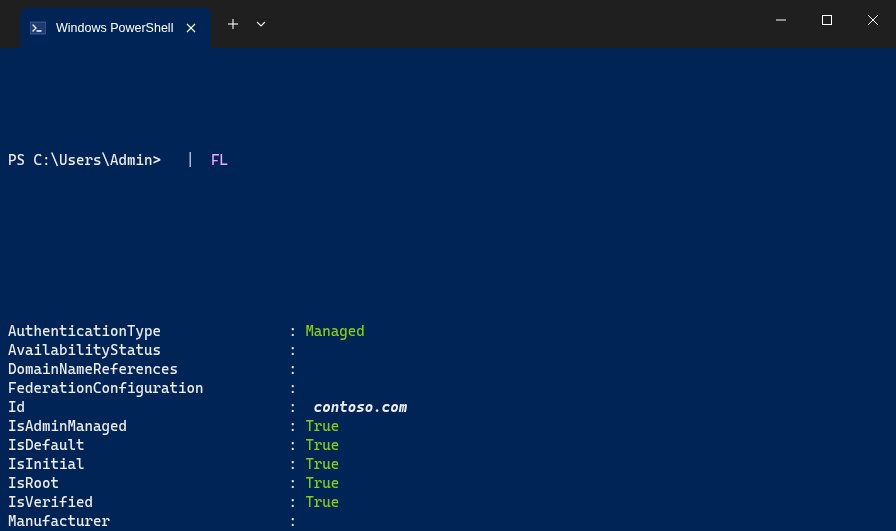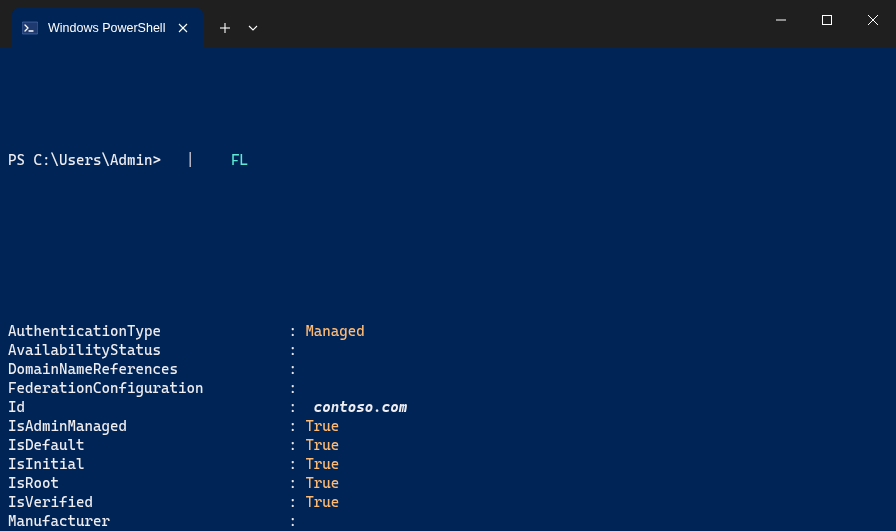--- a/index.html
+++ b/index.html
@@ -19,23 +19,22 @@
     }
     .title-bar {
       height: 48px;
       background: #1f1f1f;
       display: flex;
       align-items: flex-start;
       user-select: none;
     }
     .tab-region {
       display: flex;
-      align-items: center;
       height: 48px;
-      padding-left: 12px;
+      padding-left: 20px;
     }
     .tab {
       background: #012456;
       height: 40px;
       margin-top: 8px;
       border-radius: 6px 6px 0 0;
       display: flex;
       align-items: center;
       padding: 0 12px 0 10px;
       gap: 10px;
@@ -120,34 +119,34 @@
     .blank-line {
       height: 19px;
     }
     .prompt-line {
       display: flex;
       gap: 8px;
     }
     .prompt-prefix { color: #eeedf0; }
     .cmd-primary { color: #f6e675; }
     .cmd-pipe { color: #b6b6c7; }
-    .cmd-secondary { color: #5eead4; margin-left: 20px; }
+    .cmd-secondary { color: #f0abfc; }
     .output-line {
       display: flex;
     }
     .prop-key {
       color: #eeedf0;
       display: inline-block;
     }
     .prop-sep {
       color: #eeedf0;
       display: inline-block;
     }
     .prop-val {
-      color: #fdba74;
+      color: #84cc16;
       display: inline-block;
     }
     .highlight-val {
       color: #eeedf0;
       font-weight: bold;
       font-style: italic;
     }
   </style>
 </head>
 <body>

